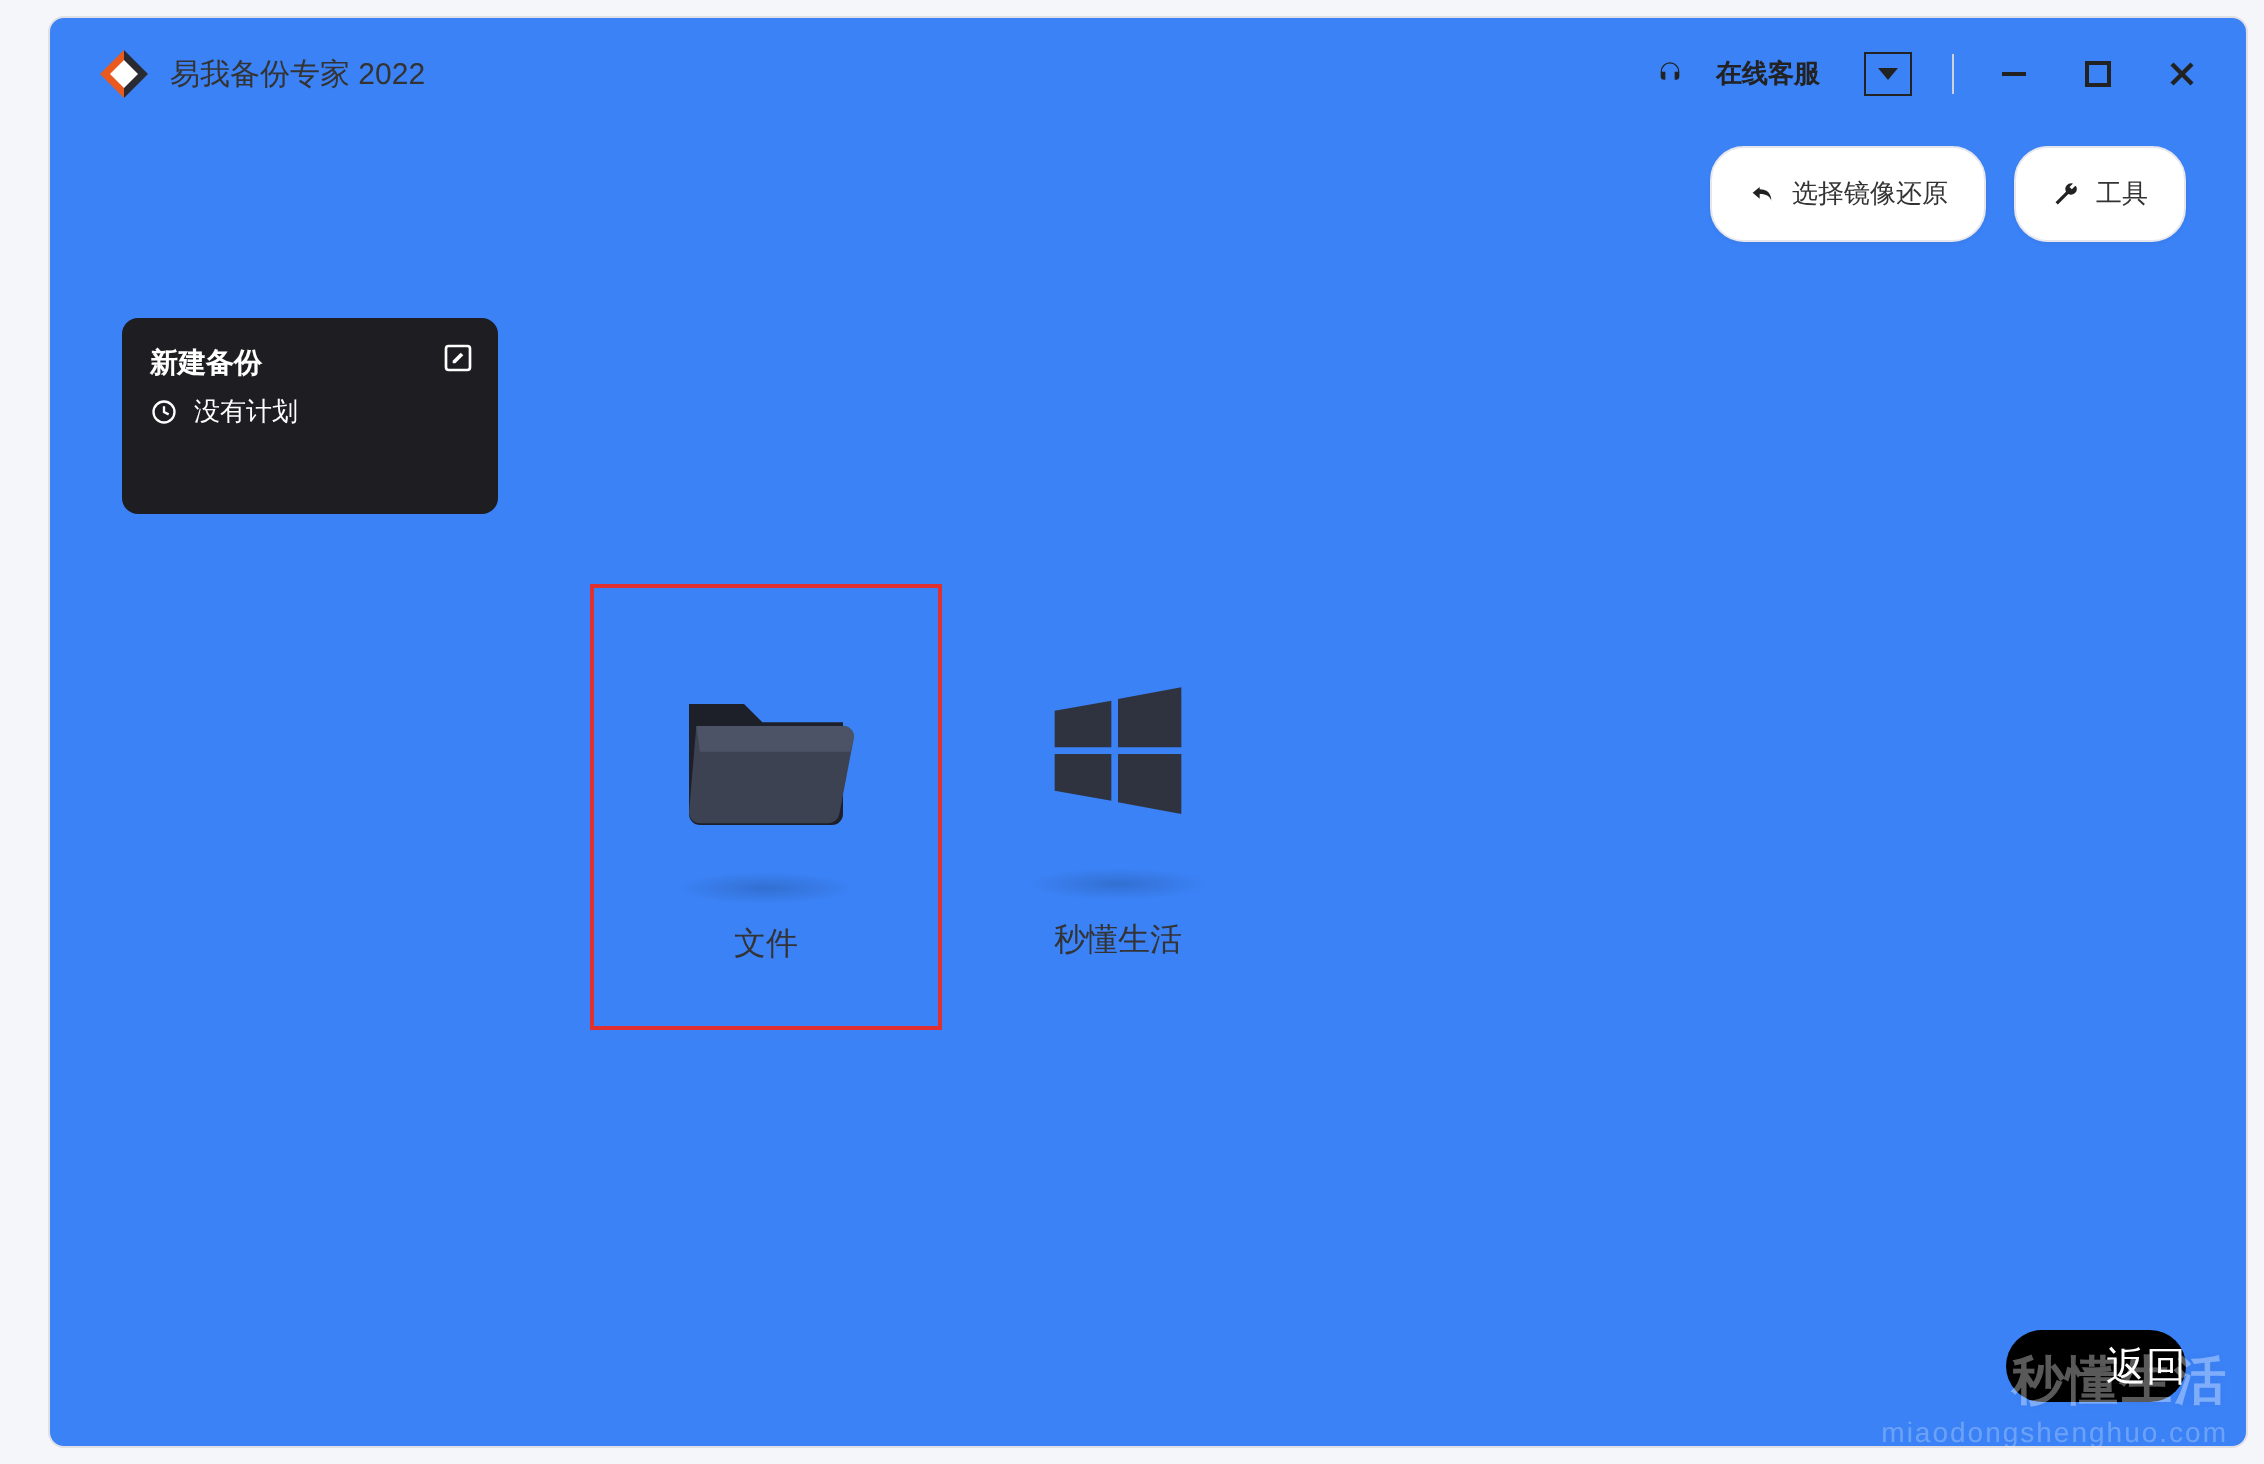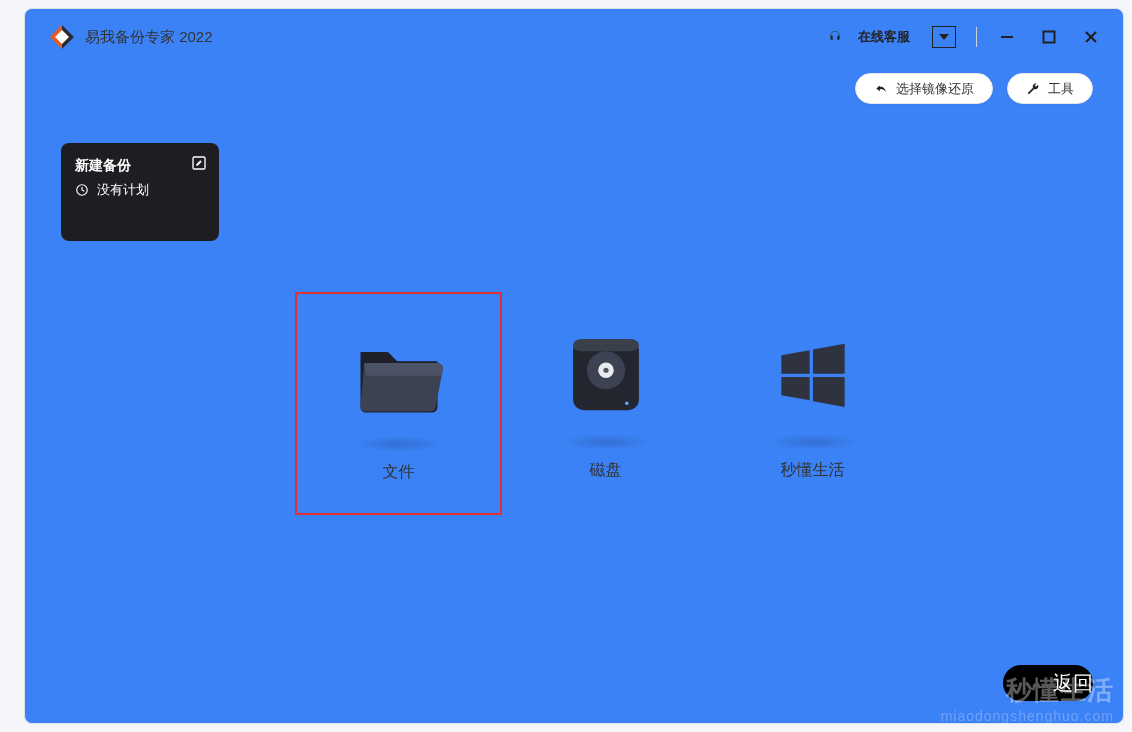--- a/index.html
+++ b/index.html
@@ -49,53 +49,53 @@
       display: flex; align-items: center; justify-content: center;
       cursor: pointer;
     }
     .win-btn svg { display: block; }
     
     .toolbar {
       display: flex; justify-content: flex-end;
       padding: 8px 30px 4px 30px; gap: 14px;
     }
     .pill-btn {
-      height: 31px;
+      height: 48px;
       padding: 0 18px;
       border-radius: 17px;
       background: #fff;
       border: 1px solid #e6e6ec;
       display: flex; align-items: center; gap: 8px;
       font-size: 13px; color: #333;
       box-shadow: 0 1px 2px rgba(0,0,0,0.04);
       cursor: pointer;
     }
     
     .side-card {
       position: absolute;
-      left: 36px; top: 134px;
-      width: 158px; height: 98px;
+      left: 36px; top: 150px;
+      width: 188px; height: 98px;
       background: #1e1e22;
       border-radius: 8px;
       color: #fff;
       padding: 14px 14px;
     }
     .side-card-title { font-size: 14px; font-weight: 600; margin-bottom: 6px; }
     .side-card-sub { font-size: 13px; display: flex; align-items: center; gap: 8px; }
     .side-card-edit {
       position: absolute; top: 12px; right: 12px; cursor: pointer;
     }
     
     .options {
       position: absolute;
       left: 270px; top: 283px;
       display: flex;
     }
     .opt {
-      width: 207px;
+      width: 176px;
       display: flex; flex-direction: column; align-items: center;
       padding: 20px 0 30px 0;
       cursor: pointer;
     }
     .opt.selected {
       border: 2px solid #e03030;
     }
     .opt-icon {
       width: 120px; height: 120px;
       display: flex; align-items: center; justify-content: center;
@@ -215,34 +215,20 @@
         <svg viewBox="0 0 120 120" width="110" height="110">
           <path d="M18 36 h30 l10 10 h44 v50 a6 6 0 0 1-6 6 H24 a6 6 0 0 1-6-6 z" fill="#1d2029"></path>
           <path d="M22 48 h80 a6 6 0 0 1 6 6 l-8 42 a6 6 0 0 1-6 5 H24 a6 6 0 0 1-6-6 z" fill="#3c4252"></path>
           <path d="M22 48 h80 a6 6 0 0 1 6 6 l-2 8 H24 z" fill="#4c5366"></path>
         </svg>
       </div>
       <div class="shadow-ellipse"></div>
       <div class="opt-label">文件</div>
     </div>
 
-    <div class="opt">
-      <div class="opt-icon">
-        <svg viewBox="0 0 120 120" width="104" height="104">
-          <rect x="22" y="22" width="76" height="82" rx="12" fill="#23262f"></rect>
-          <rect x="22" y="22" width="76" height="14" rx="10" fill="#3a3f4c"></rect>
-          <circle cx="60" cy="58" r="22" fill="#3c4252"></circle>
-          <circle cx="60" cy="58" r="9" fill="#e8eaf0"></circle>
-          <circle cx="60" cy="58" r="3" fill="#505565"></circle>
-          <circle cx="84" cy="96" r="2" fill="#60aaff"></circle>
-        </svg>
-      </div>
-      <div class="shadow-ellipse"></div>
-      <div class="opt-label">磁盘</div>
-    </div>
 
     <div class="opt">
       <div class="opt-icon">
         <svg viewBox="0 0 120 120" width="100" height="100">
           <polygon points="22,40 56,34 56,62 22,62" fill="#2f3340"></polygon>
           <polygon points="60,33 98,26 98,62 60,62" fill="#2f3340"></polygon>
           <polygon points="22,66 56,66 56,94 22,88" fill="#2f3340"></polygon>
           <polygon points="60,66 98,66 98,102 60,95" fill="#2f3340"></polygon>
         </svg>
       </div>

